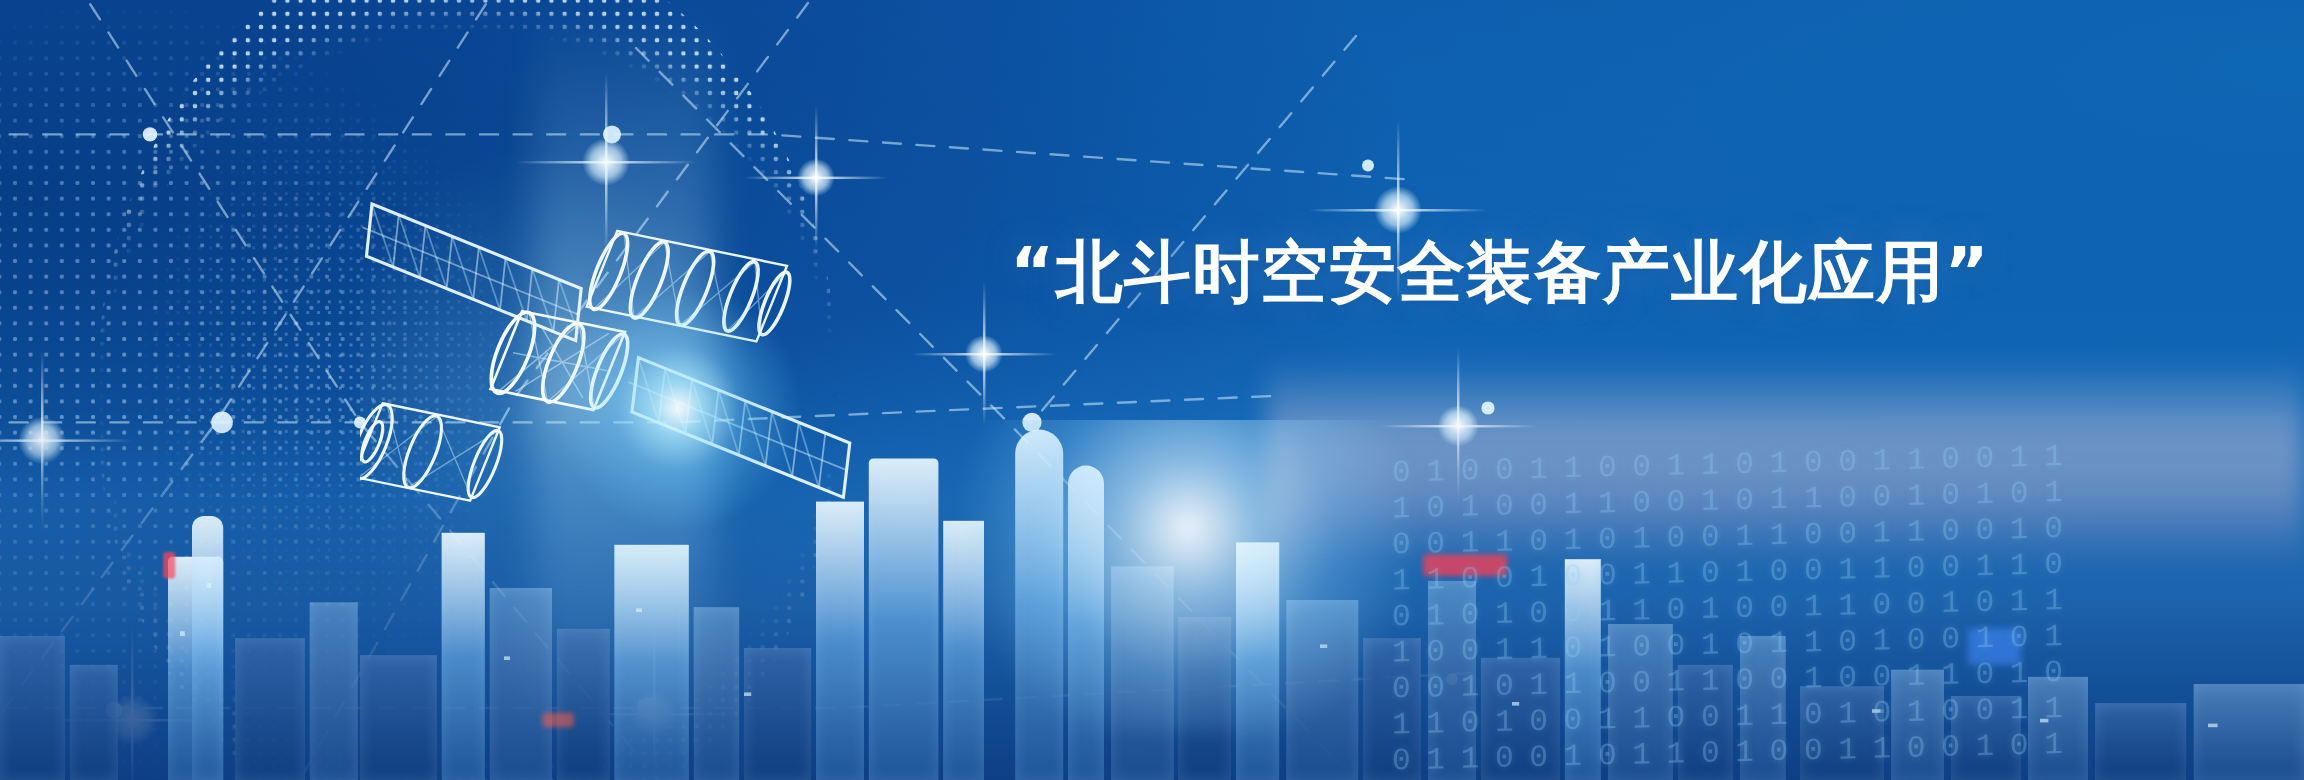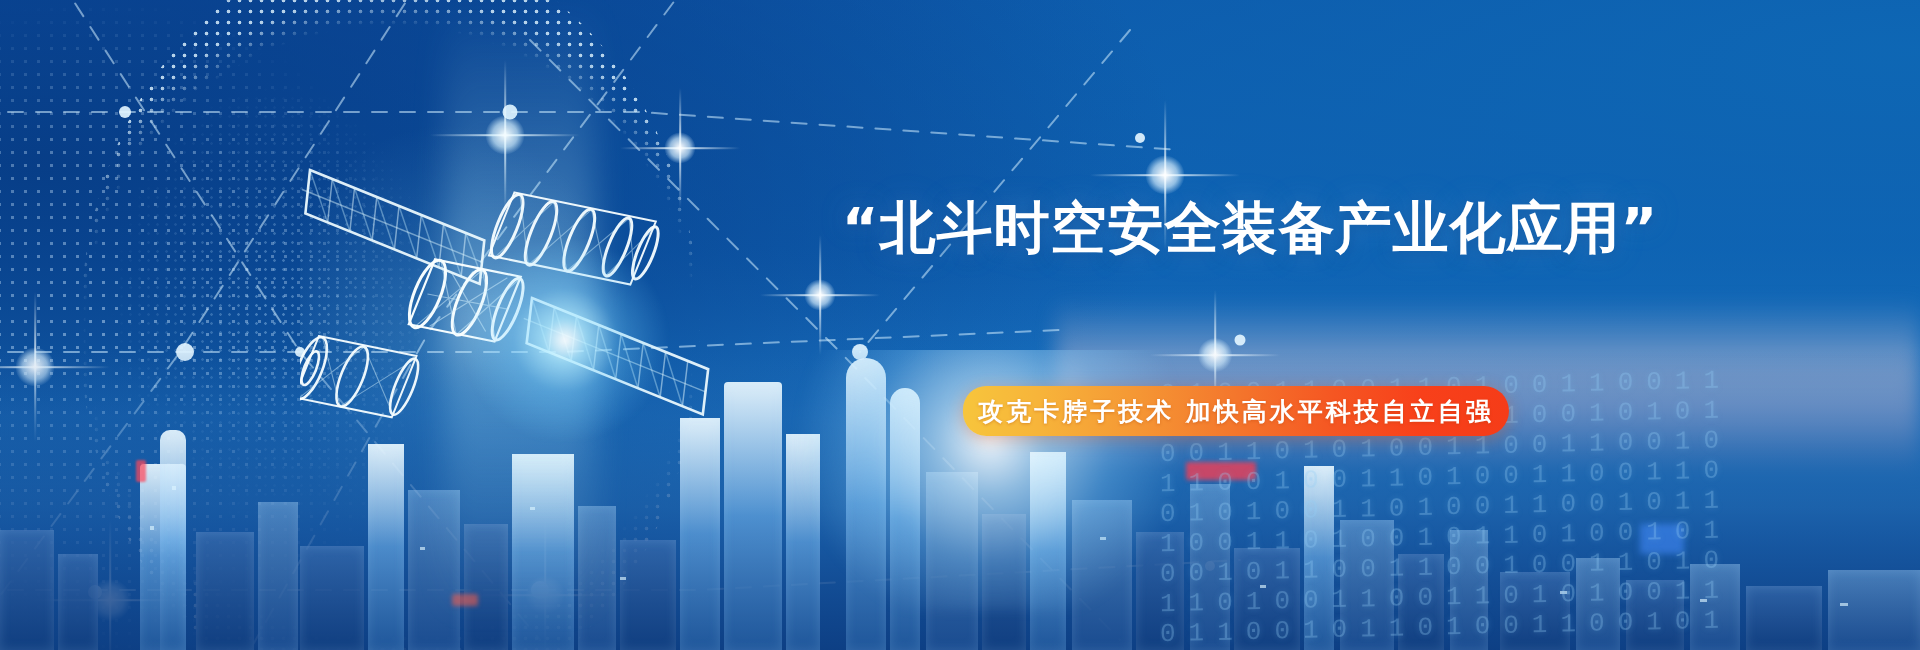--- a/index.html
+++ b/index.html
@@ -370,18 +370,15 @@
         </g>
       </g>
     </svg>
 
     <div class="sat-core-glow"></div>
   </div>
 
   <div class="copy">
     <div class="headline line1">“北斗时空安全装备产业化应用”</div>
 
-    <div class="pill">
-      <span>攻克卡脖子技术 加快高水平科技自立自强</span>
-    </div>
   </div>
 
 </div>
 
 </body></html>

